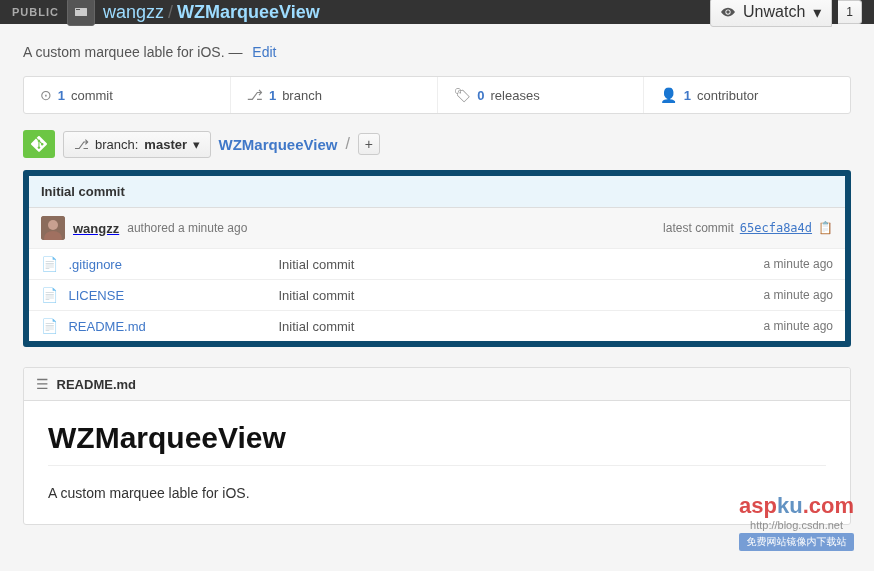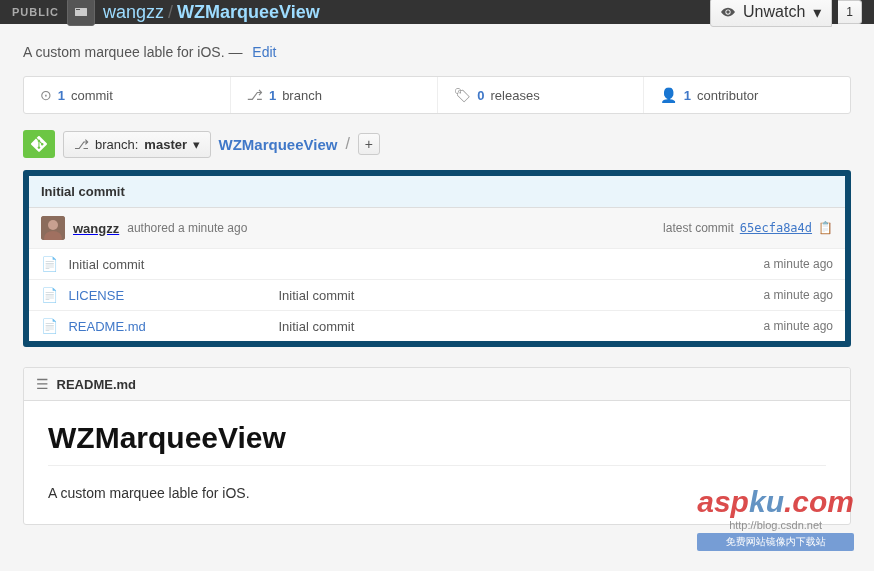--- a/index.html
+++ b/index.html
@@ -343,23 +343,22 @@
     
     .watermark {
       position: fixed;
       bottom: 20px;
       right: 20px;
       opacity: 0.7;
       pointer-events: none;
     }
     .watermark-text {
       color: #c00;
-      font-size: 30px;
-      font-weight: bold;
-      font-style: italic;
+      font-size: 22px;
+      font-weight: bold;
     }
     .watermark-url {
       color: #666;
       font-size: 11px;
       display: block;
       text-align: center;
     }
     .watermark-free {
       background: #4078c8;
       color: #fff;
@@ -470,20 +469,21 @@
       </div>
       <div class="commit-info-right">
         <span>latest commit</span>
         <a href="#" class="commit-hash">65ecfa8a4d</a>
         <span class="copy-icon">📋</span>
       </div>
     </div>
 
     <div class="file-row">
       <span class="file-icon">📄</span>
+      <a class="file-name" href="#">.gitignore</a>
       <span class="file-message">Initial commit</span>
       <span class="file-time">a minute ago</span>
     </div>
     <div class="file-row">
       <span class="file-icon">📄</span>
       <a class="file-name" href="#">LICENSE</a>
       <span class="file-message">Initial commit</span>
       <span class="file-time">a minute ago</span>
     </div>
     <div class="file-row">

